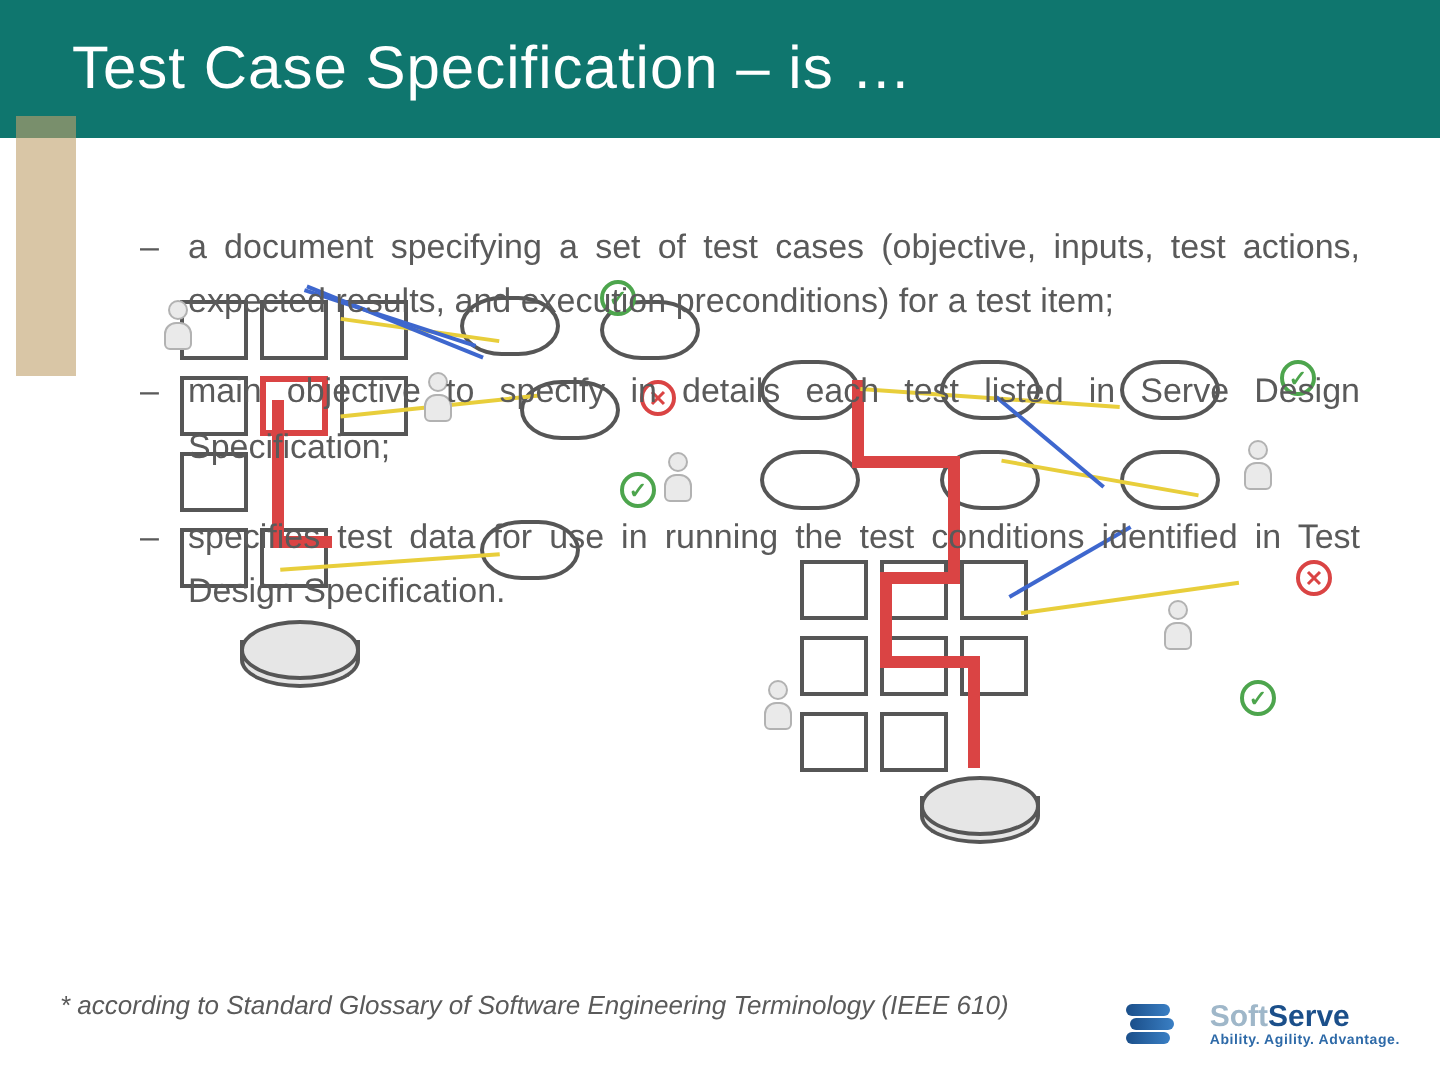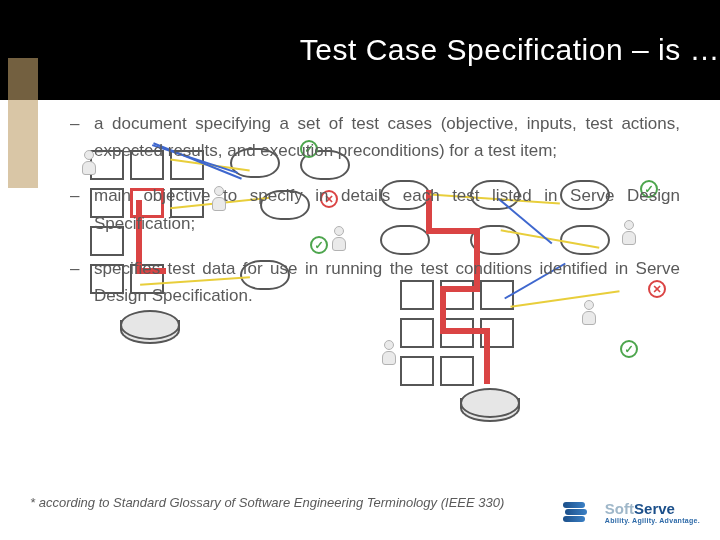--- a/index.html
+++ b/index.html
@@ -6,25 +6,24 @@
   body {
     width: 720px; height: 540px;
     font-family: "Segoe UI", Arial, sans-serif;
     background: #ffffff;
     position: relative;
     overflow: hidden;
   }
   .header {
     position: absolute;
     left: 0; top: 0; right: 0;
-    height: 100px;
-    background: #000000;
+    height: 69px;
+    background: #0f766e;
     display: flex;
     align-items: center;
-    justify-content: flex-end;
   }
   .header-accent {
     position: absolute;
     left: 8px; top: 58px;
     width: 30px; height: 130px;
     background: #bfa06a;
     opacity: 0.6;
   }
   .title {
     color: #ffffff;
@@ -257,25 +256,25 @@
   <div class="bullet">
     <span class="dash">–</span>
     <span class="text">a document specifying a set of test cases (objective, inputs, test actions, expected results, and execution preconditions) for a test item;</span>
   </div>
   <div class="bullet">
     <span class="dash">–</span>
     <span class="text">main objective to specify in details each test listed in Serve Design Specification;</span>
   </div>
   <div class="bullet">
     <span class="dash">–</span>
-    <span class="text">specifies test data for use in running the test conditions identified in Serve Design Specification.</span>
-  </div>
-</div>
-
-<div class="footnote">* according to Standard Glossary of Software Engineering Terminology (IEEE 330)</div>
+    <span class="text">specifies test data for use in running the test conditions identified in Test Design Specification.</span>
+  </div>
+</div>
+
+<div class="footnote">* according to Standard Glossary of Software Engineering Terminology (IEEE 610)</div>
 
 <div class="logo">
   <div class="logo-s">
     <div></div>
       <div></div>
       <div></div>
   </div>
   <div class="logo-text">
     <div class="logo-name">
       <span class="grey">Soft</span><span>Serve</span>

